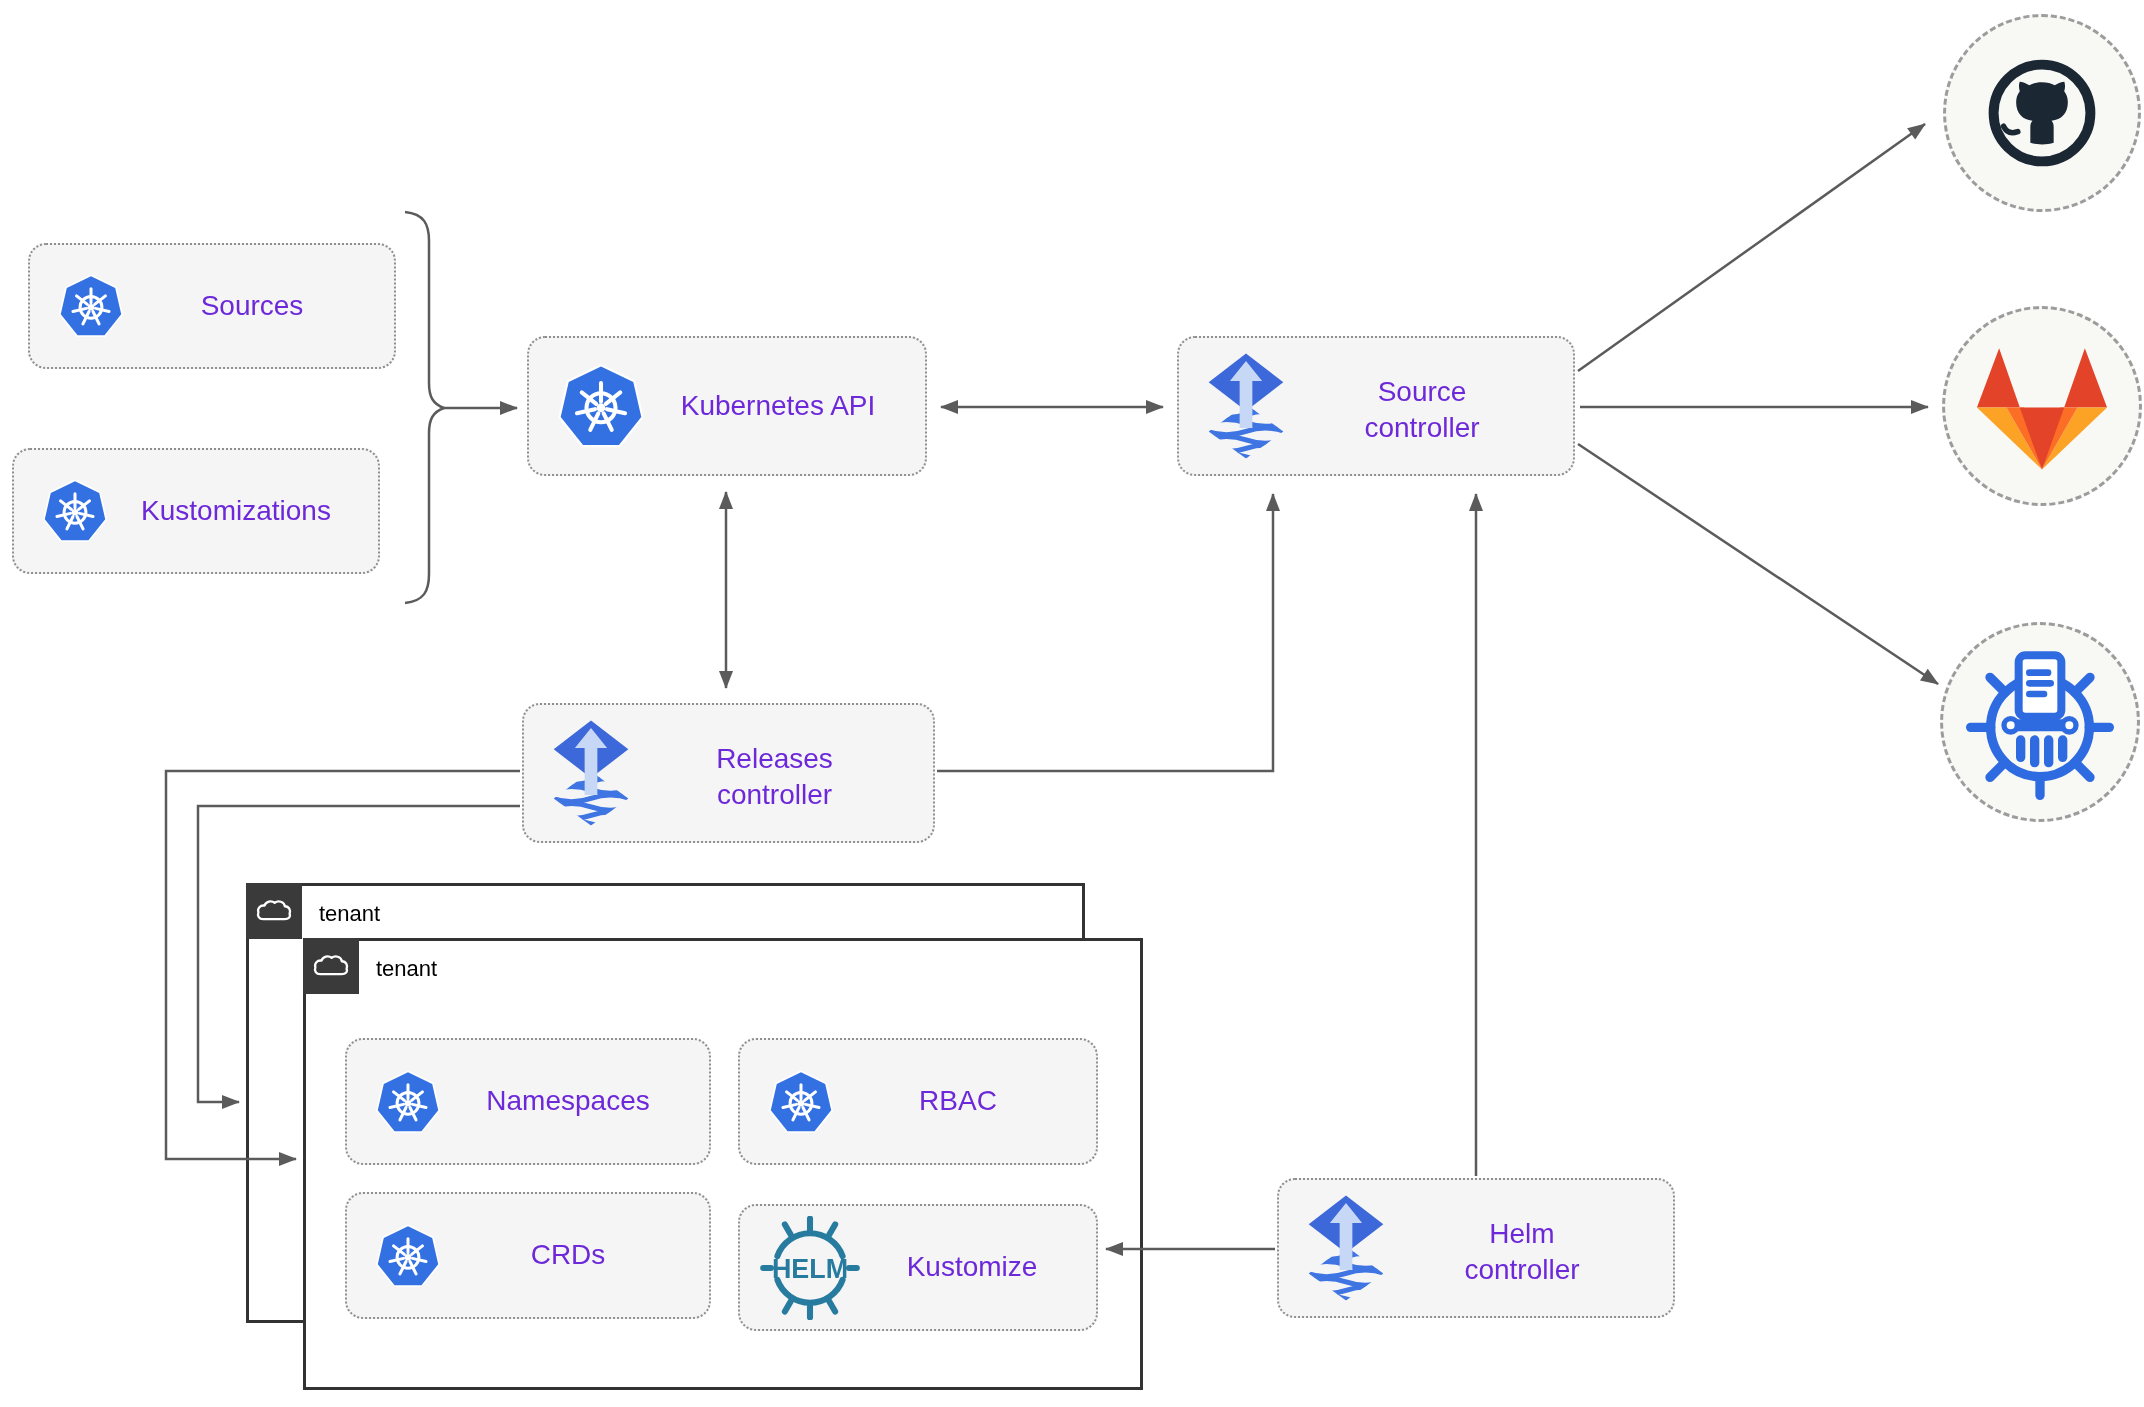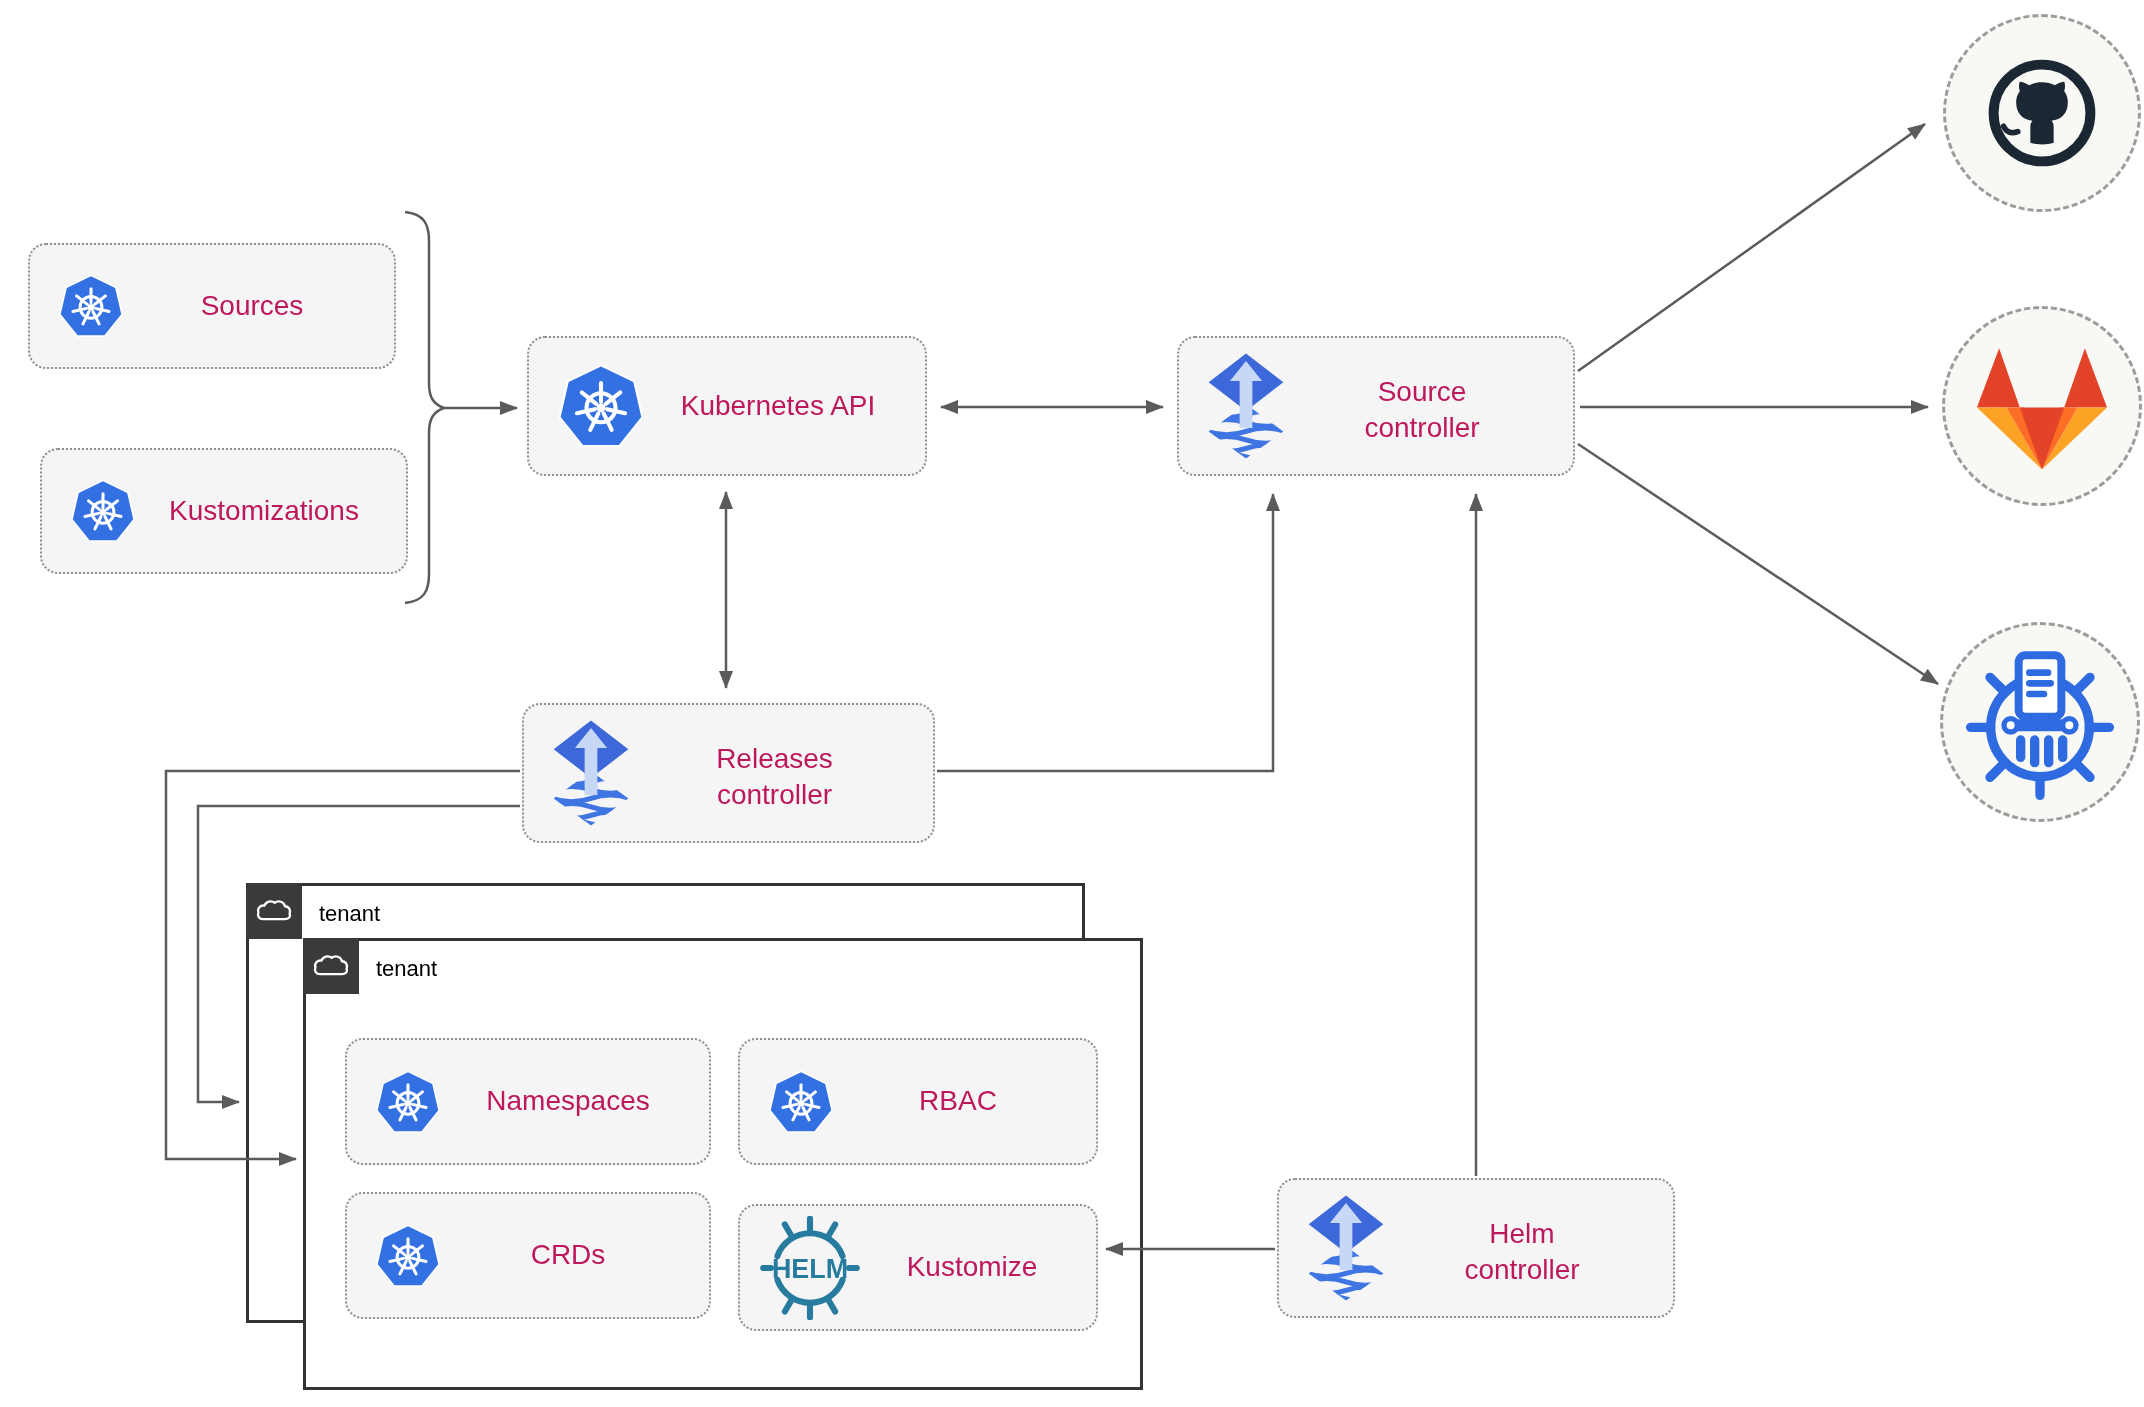--- a/index.html
+++ b/index.html
@@ -5,21 +5,21 @@
   html,body{margin:0;padding:0;background:#ffffff;}
   .canvas{
     position:relative;width:2144px;height:1407px;background:#ffffff;
     font-family:"Liberation Sans", sans-serif;color:#000;overflow:hidden;
   }
   
   .node{
     position:absolute;background:#f5f5f5;border:2px dotted #8f8f8f;border-radius:18px;
     display:flex;align-items:center;box-sizing:border-box;padding-left:28px;
   }
-  .node .label{flex:1;text-align:center;font-size:28px;line-height:1.3;color:#be185d;padding-right:14px;}
+  .node .label{flex:1;text-align:center;font-size:28px;line-height:1.3;color:#6d28d9;padding-right:14px;}
   .node .label.narrow span{display:inline-block;max-width:180px;}
   .node .label span{display:inline-block;margin-top:8px;}
   
   .tenant{position:absolute;background:#ffffff;border:3px solid #333333;box-sizing:border-box;}
   .tenant-tab{
     position:absolute;top:-3px;left:-3px;width:56px;height:56px;background:#3a3a3a;
     display:flex;align-items:center;justify-content:center;
   }
   .tenant-label{position:absolute;left:70px;top:15px;font-size:22px;color:#000000;}
   
@@ -137,21 +137,21 @@
     <div class="tenant-label">tenant</div>
   </div>
 
   <div class="node" style="left:28px;top:243px;width:368px;height:126px;">
     <svg class="icon" width="66" height="66">
         <use href="#sym-k8s"></use>
       </svg>
     <div class="label">Sources</div>
   </div>
 
-  <div class="node" style="left:40px;top:448px;width:368px;height:126px;">
+  <div class="node" style="left:12px;top:448px;width:368px;height:126px;">
     <svg class="icon" width="66" height="66">
         <use href="#sym-k8s"></use>
       </svg>
     <div class="label">Kustomizations</div>
   </div>
 
   <div class="node" style="left:527px;top:336px;width:400px;height:140px;justify-content:space-between;">
     <svg class="icon" width="88" height="88">
         <use href="#sym-k8s"></use>
       </svg>

